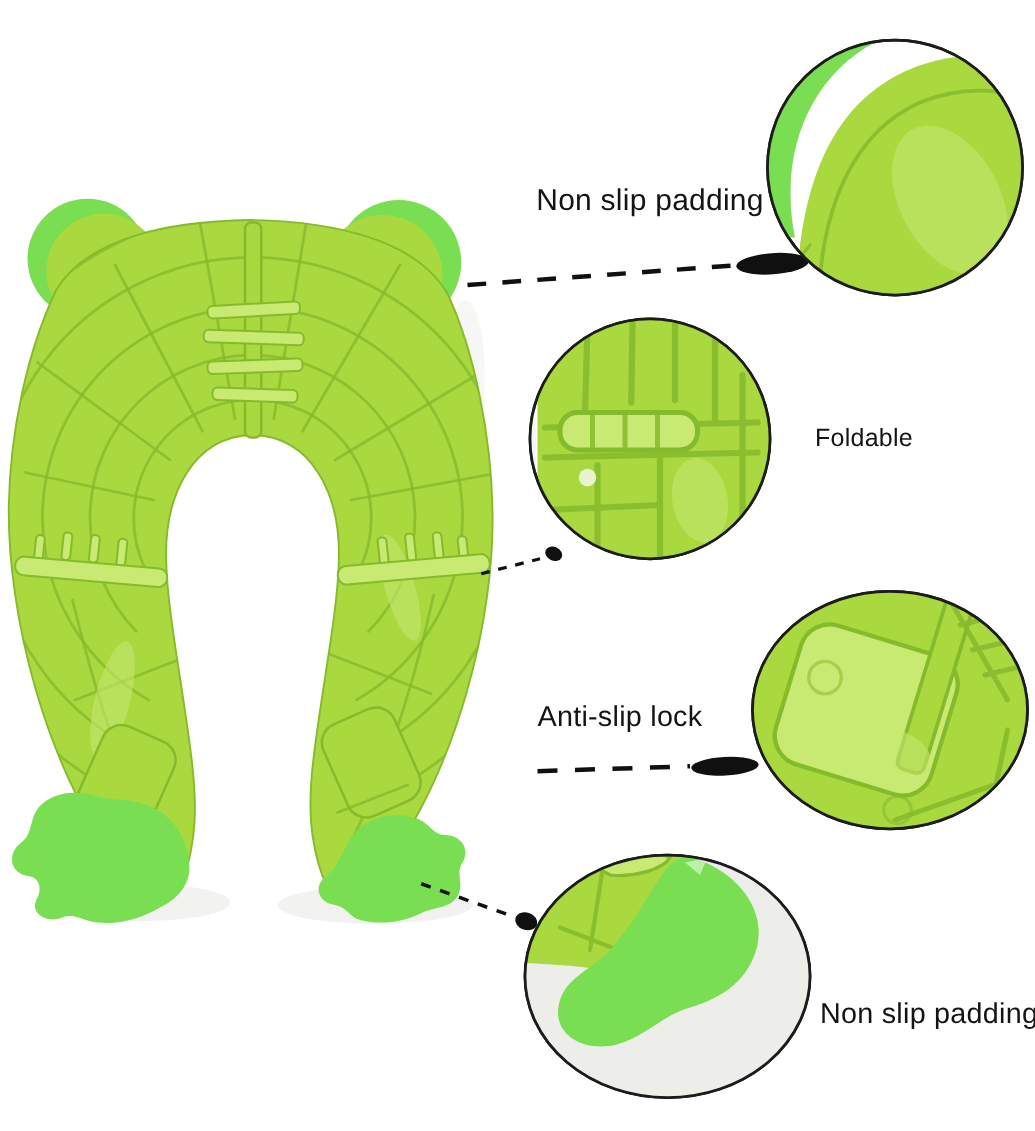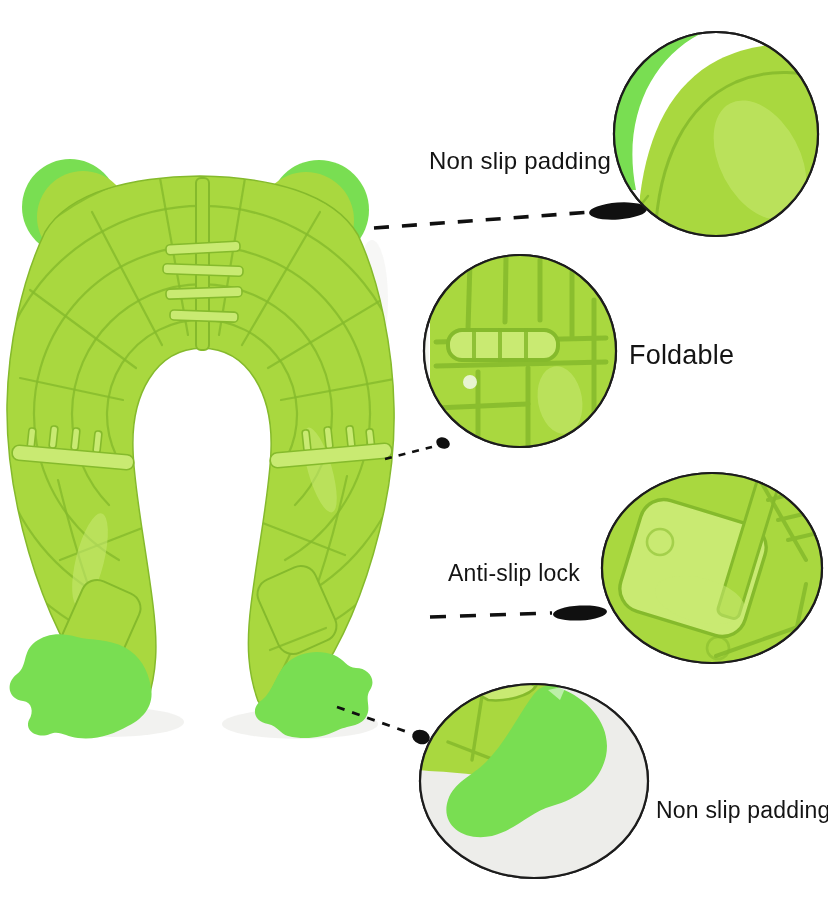--- a/index.html
+++ b/index.html
@@ -10,22 +10,22 @@
   }
   #stage{position:absolute;left:0;top:0;width:828px;height:905px;}
   .callout-label{
     position:absolute;
     font-weight:400;
     color:var(--label,#141414);
     white-space:nowrap;
     letter-spacing:.2px;
   }
   #label-pad-top   {left:429px;top:147px;font-size:24px;}
-  #label-foldable  {left:629px;top:340px;font-size:27px;}
-  #label-lock      {left:430px;top:560px;font-size:23px;margin-left:18px;}
+  #label-foldable  {left:652px;top:340px;font-size:20px;}
+  #label-lock      {left:430px;top:560px;font-size:23px;}
   #label-pad-bottom{left:656px;top:797px;font-size:23px;}
 
   
   .body-fill{fill:var(--body-green);}
   .rib{stroke:var(--rib-green);stroke-width:2.2;fill:none;opacity:.8;stroke-linecap:round;}
   .rib-bold{stroke:var(--rib-green);fill:none;stroke-linecap:round;opacity:.85;}
   .pad-fill{fill:var(--pad-green);}
   .hl{fill:var(--body-light);opacity:.55;}
   .dash-line{stroke:var(--line-black);fill:none;}
   .blob{fill:var(--line-black);}

